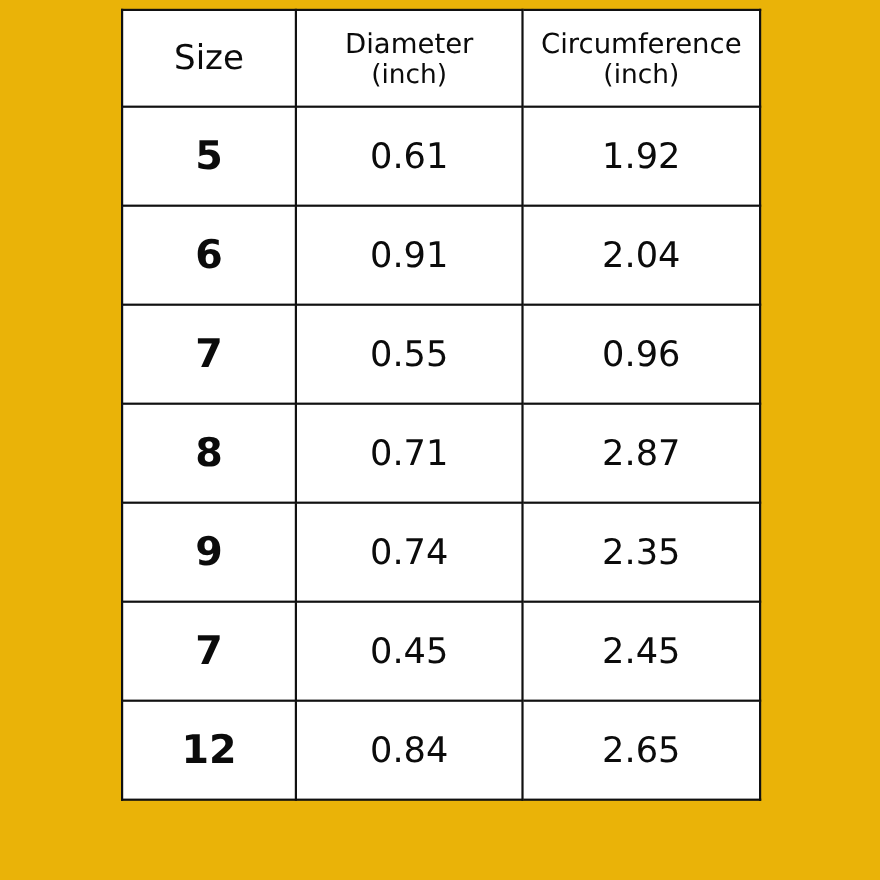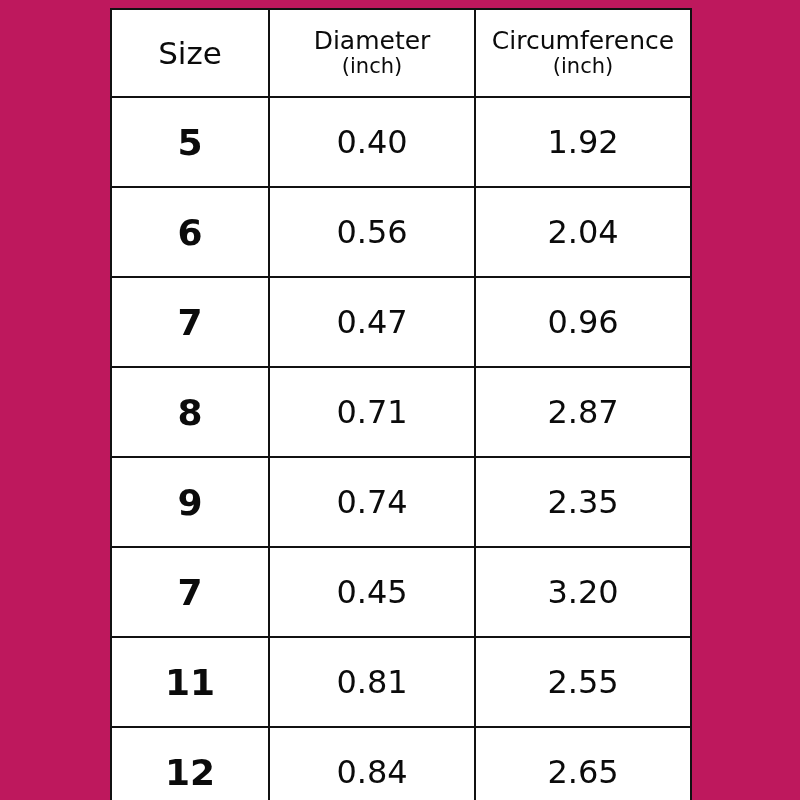--- a/index.html
+++ b/index.html
@@ -7,21 +7,21 @@
     padding: 0;
     width: 800px;
     height: 800px;
     background: #ffffff;
     font-family: "DejaVu Sans", sans-serif;
   }
   #page {
     position: relative;
     width: 800px;
     height: 800px;
-    background: #be185d;
+    background: #eab308;
     overflow: hidden;
   }
   .table-wrap {
     position: absolute;
     left: 110px;
     top: 8px;
     width: 580px;
     height: 784px;
   }
   table.size-table {
@@ -50,21 +50,21 @@
     height: 86px;
     font-weight: normal;
     line-height: 1.12;
   }
   .hdr-main {
     display: block;
     font-size: 25px;
   }
   .hdr-sub {
     display: block;
-    font-size: 21px;
+    font-size: 24px;
   }
   .hdr-size .hdr-main { font-size: 31px; }
 
   tbody td { height: 88px; }
 
   .cell-size {
     font-size: 36px;
     font-weight: 700;
   }
   .cell-num {
@@ -94,52 +94,47 @@
           </th>
           <th>
             <span class="hdr-main">Circumference</span>
             <span class="hdr-sub">(inch)</span>
           </th>
         </tr>
       </thead>
       <tbody>
         <tr>
           <td class="cell-size">5</td>
-          <td class="cell-num">0.40</td>
+          <td class="cell-num">0.61</td>
           <td class="cell-num">1.92</td>
         </tr>
         <tr>
           <td class="cell-size">6</td>
-          <td class="cell-num">0.56</td>
+          <td class="cell-num">0.91</td>
           <td class="cell-num">2.04</td>
         </tr>
         <tr>
           <td class="cell-size">7</td>
-          <td class="cell-num">0.47</td>
+          <td class="cell-num">0.55</td>
           <td class="cell-num">0.96</td>
         </tr>
         <tr>
           <td class="cell-size">8</td>
           <td class="cell-num">0.71</td>
           <td class="cell-num">2.87</td>
         </tr>
         <tr>
           <td class="cell-size">9</td>
           <td class="cell-num">0.74</td>
           <td class="cell-num">2.35</td>
         </tr>
         <tr>
           <td class="cell-size">7</td>
           <td class="cell-num">0.45</td>
-          <td class="cell-num">3.20</td>
-        </tr>
-        <tr>
-          <td class="cell-size">11</td>
-          <td class="cell-num">0.81</td>
-          <td class="cell-num">2.55</td>
+          <td class="cell-num">2.45</td>
         </tr>
         <tr>
           <td class="cell-size">12</td>
           <td class="cell-num">0.84</td>
           <td class="cell-num">2.65</td>
         </tr>
       </tbody>
     </table>
   </div>
 </div>

